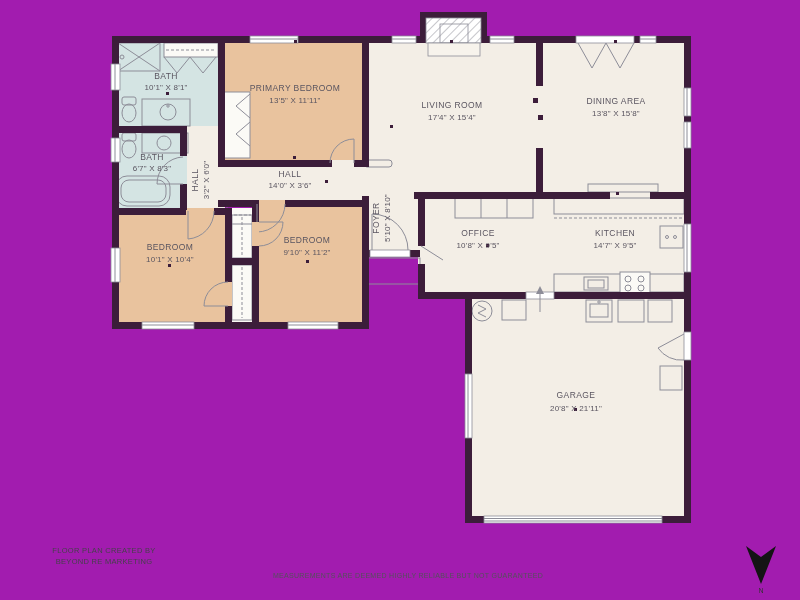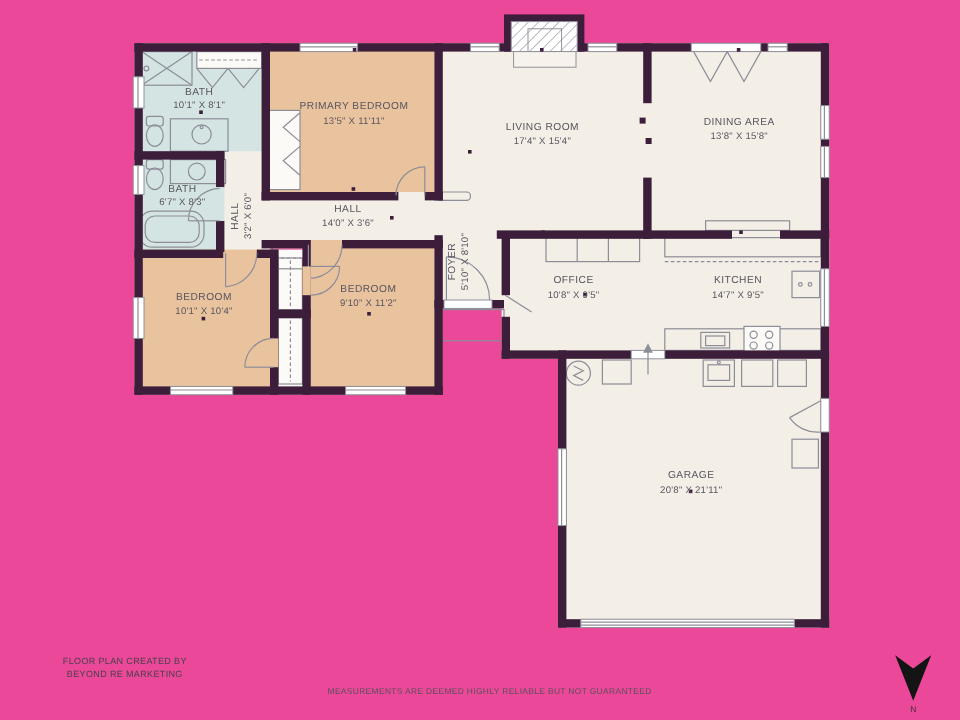--- a/index.html
+++ b/index.html
@@ -1,16 +1,16 @@
 <!DOCTYPE html>
 <html><head>
 <meta charset="utf-8">
 <style>
   html,body{margin:0;padding:0;background:#ffffff;}
-  #stage{position:relative;width:800px;height:600px;background:#ec4899;overflow:hidden;
+  #stage{position:relative;width:800px;height:600px;background:#a21caf;overflow:hidden;
          font-family:"Liberation Sans", sans-serif;}
   svg{position:absolute;left:0;top:0;}
   .wall{fill:#3c1d3a;}
   .fix{fill:#fbfaf6;stroke:#8d8d98;stroke-width:1;}
   .fixn{fill:none;stroke:#8d8d98;stroke-width:1;}
   .win{fill:#ffffff;stroke:#8d8d98;stroke-width:0.8;}
   .arc{fill:none;stroke:#8d8d98;stroke-width:1;}
   .dash{fill:none;stroke:#8d8d98;stroke-width:1;stroke-dasharray:3,2;}
   .dot{fill:#3c1d3a;}
   .rname{font-family:"Liberation Sans",sans-serif;font-size:8.5px;letter-spacing:0.4px;

